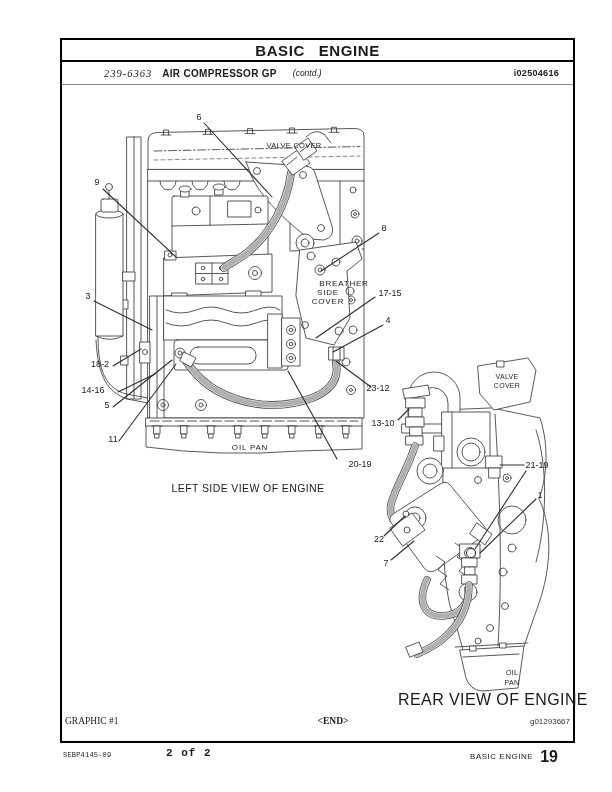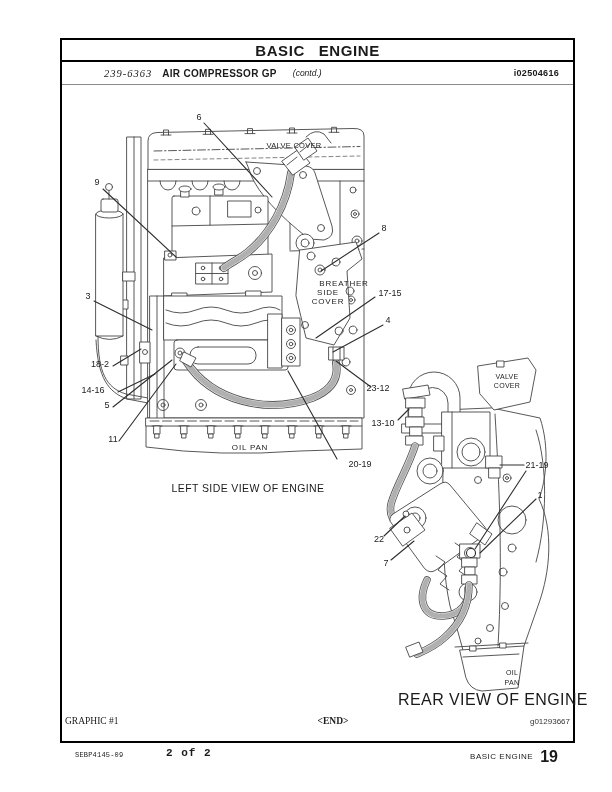--- a/index.html
+++ b/index.html
@@ -18,21 +18,21 @@
   .co{position:absolute;transform:translate(-50%,-50%);font-size:9px;color:#222;white-space:nowrap;z-index:3;}
   .lbl{position:absolute;transform:translate(-50%,-50%);font-size:7.5px;letter-spacing:.3px;color:#222;white-space:nowrap;z-index:3;}
   .lbl.b{font-size:8px;letter-spacing:.8px;}
   .lbl.s{font-size:7px;}
   .cap{position:absolute;transform:translate(-50%,-50%);font-size:10.5px;letter-spacing:.4px;white-space:nowrap;z-index:3;padding-left:32px;}
   .cap.big{font-size:16px;}
   .gleft{position:absolute;left:65px;top:716px;font-family:Liberation Serif, serif;font-size:9.5px;z-index:3;}
   .gend{position:absolute;left:306px;top:716px;transform:translateX(-50%);font-family:Liberation Serif, serif;
         font-weight:bold;font-size:9.5px;z-index:3;margin-left:27px;}
   .gid{position:absolute;left:570px;top:717px;transform:translateX(-100%);font-size:8px;color:#333;z-index:3;}
-  .fcode{position:absolute;left:63px;top:751px;font-family:"Liberation Mono","DejaVu Sans Mono",monospace;font-size:7px;letter-spacing:.2px;margin-left:12px;}
+  .fcode{position:absolute;left:63px;top:751px;font-family:"Liberation Mono","DejaVu Sans Mono",monospace;font-size:7px;letter-spacing:.2px;}
   .fpage{position:absolute;left:146px;top:747px;font-family:"Liberation Mono","DejaVu Sans Mono",monospace;font-weight:bold;font-size:11px;letter-spacing:1px;margin-left:20px;}
   .fsec{position:absolute;left:533px;top:752px;transform:translateX(-100%);font-size:8px;letter-spacing:.5px;}
   .fnum{position:absolute;left:558px;top:748px;transform:translateX(-100%);font-weight:bold;font-size:16px;}
 </style>
 </head>
 <body>
 
 <svg class="art" width="612" height="792" viewBox="0 0 612 792">
   <g stroke="#454545" stroke-width=".9" fill="none" stroke-linejoin="round" stroke-linecap="round">
 

